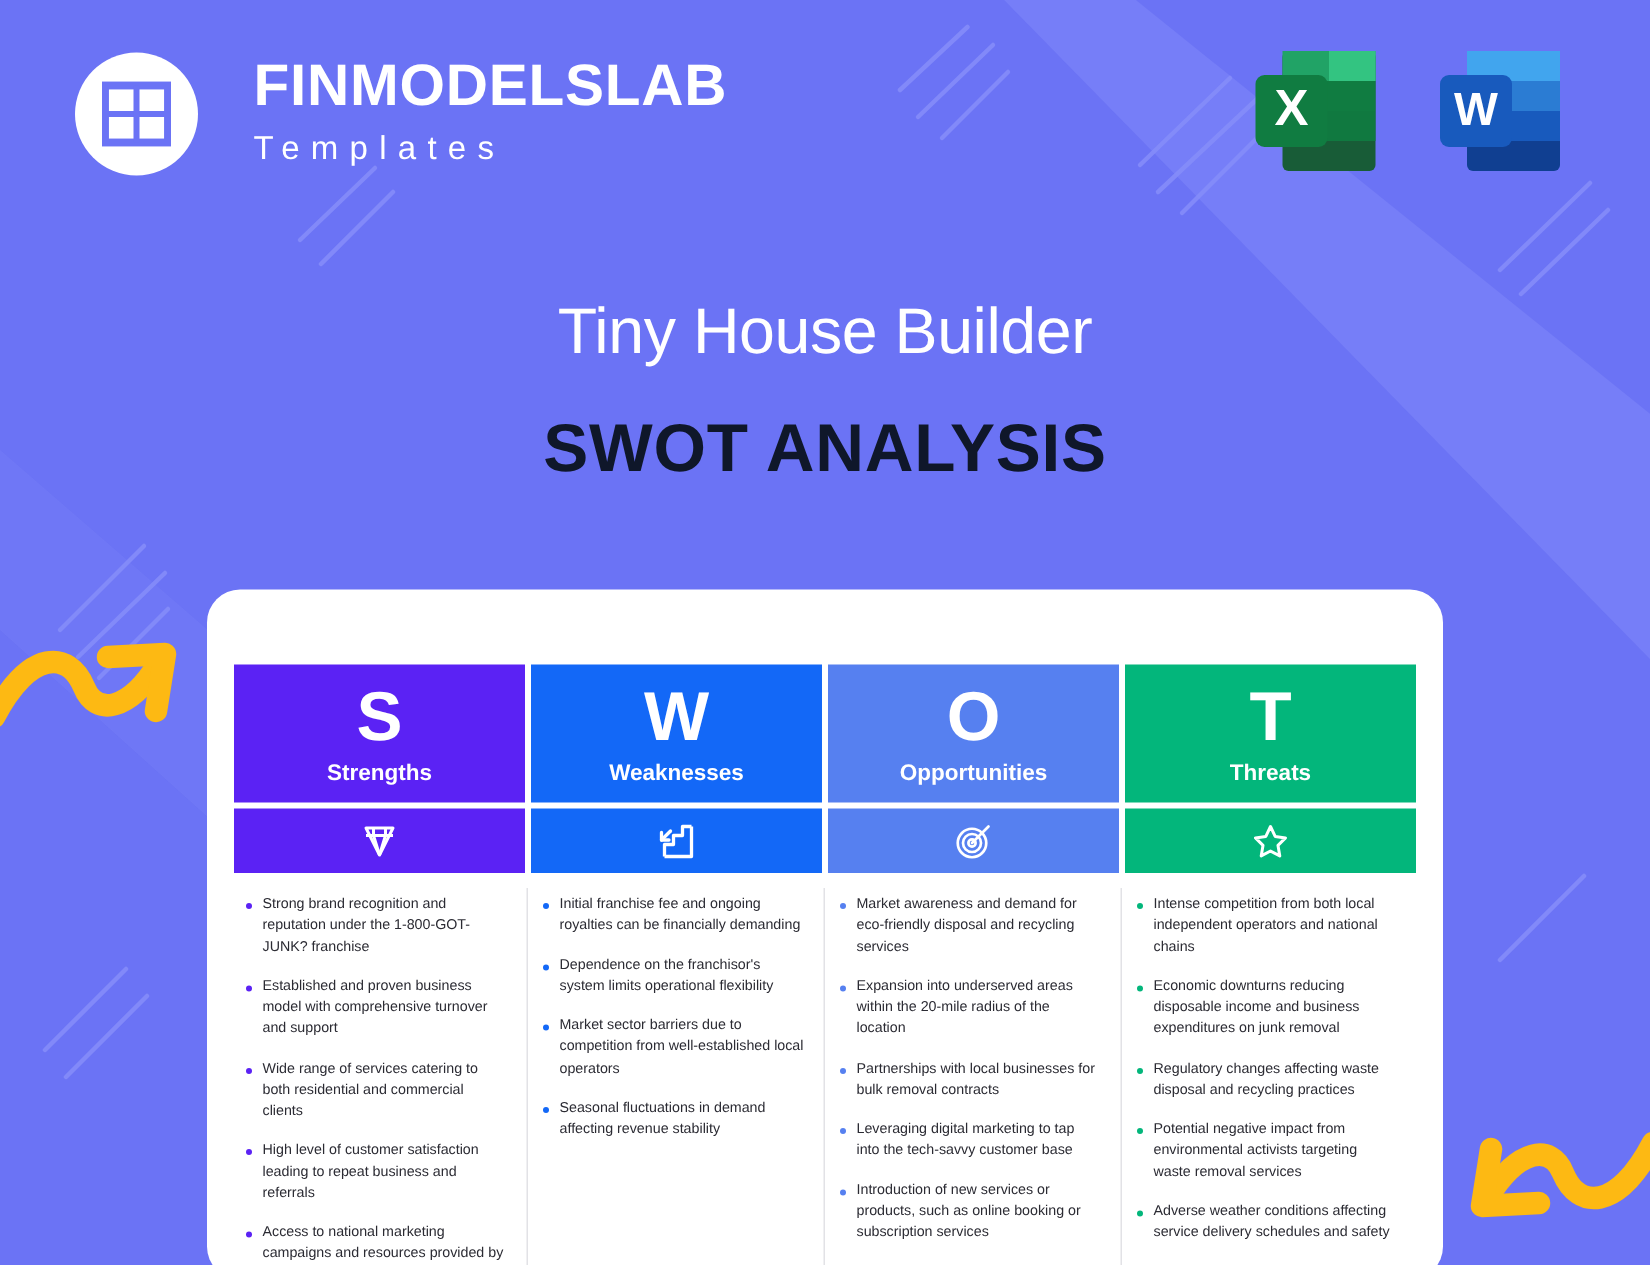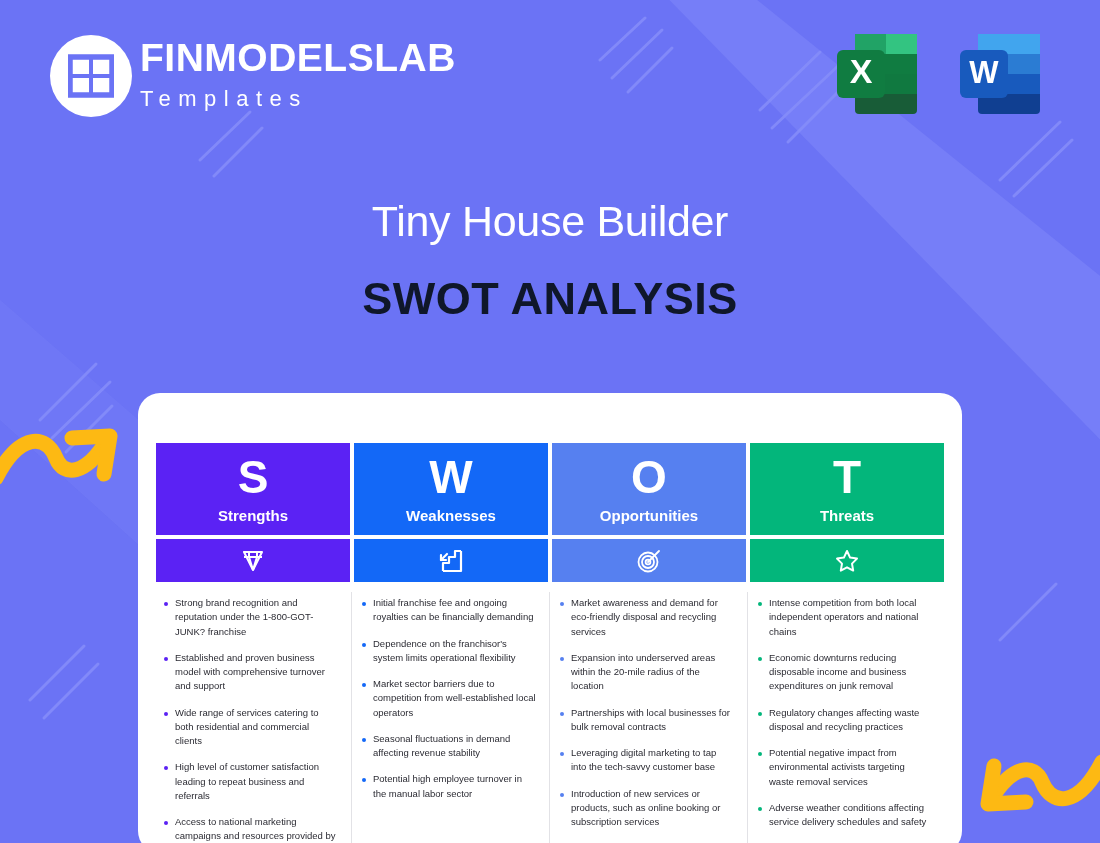--- a/index.html
+++ b/index.html
@@ -7,21 +7,21 @@
   body {
     font-family:"Liberation Sans", sans-serif;
     background:#6B73F5;
     position:relative;
     overflow:hidden;
   }
   #bg-texture { position:absolute; inset:0; z-index:0; }
 
   
   .header { position:absolute; top:0; left:0; width:1100px; height:160px; z-index:3; }
-  .brand { position:absolute; left:50px; top:35px; display:flex; align-items:center; gap:8px; }
+  .brand { position:absolute; left:50px; top:35px; display:flex; align-items:center; gap:37px; }
   .brand-mark {
     width:82px; height:82px; border-radius:50%; background:#fff;
     display:flex; align-items:center; justify-content:center;
   }
   .brand-text { display:flex; flex-direction:column; }
   .brand-name {
     color:#fff; font-size:39px; font-weight:bold; letter-spacing:0.5px; line-height:1;
     position:relative;
   }
   .brand-sub {
@@ -232,24 +232,20 @@
           <span class="bullet-text">Dependence on the franchisor's system limits operational flexibility</span>
         </div>
         <div class="bullet-row">
           <span class="bullet-dot" style="background:#1368F7"></span>
           <span class="bullet-text">Market sector barriers due to competition from well-established local operators</span>
         </div>
         <div class="bullet-row">
           <span class="bullet-dot" style="background:#1368F7"></span>
           <span class="bullet-text">Seasonal fluctuations in demand affecting revenue stability</span>
         </div>
-        <div class="bullet-row">
-          <span class="bullet-dot" style="background:#1368F7"></span>
-          <span class="bullet-text">Potential high employee turnover in the manual labor sector</span>
-        </div>
       </div>
     </div>
 
     <div class="col">
       <div class="col-head" style="background:#5680F0">
         <div class="col-letter">O</div>
         <div class="col-label">Opportunities</div>
       </div>
       <div class="col-icon" style="background:#5680F0">
         <svg width="26" height="26" viewBox="0 0 26 26">

